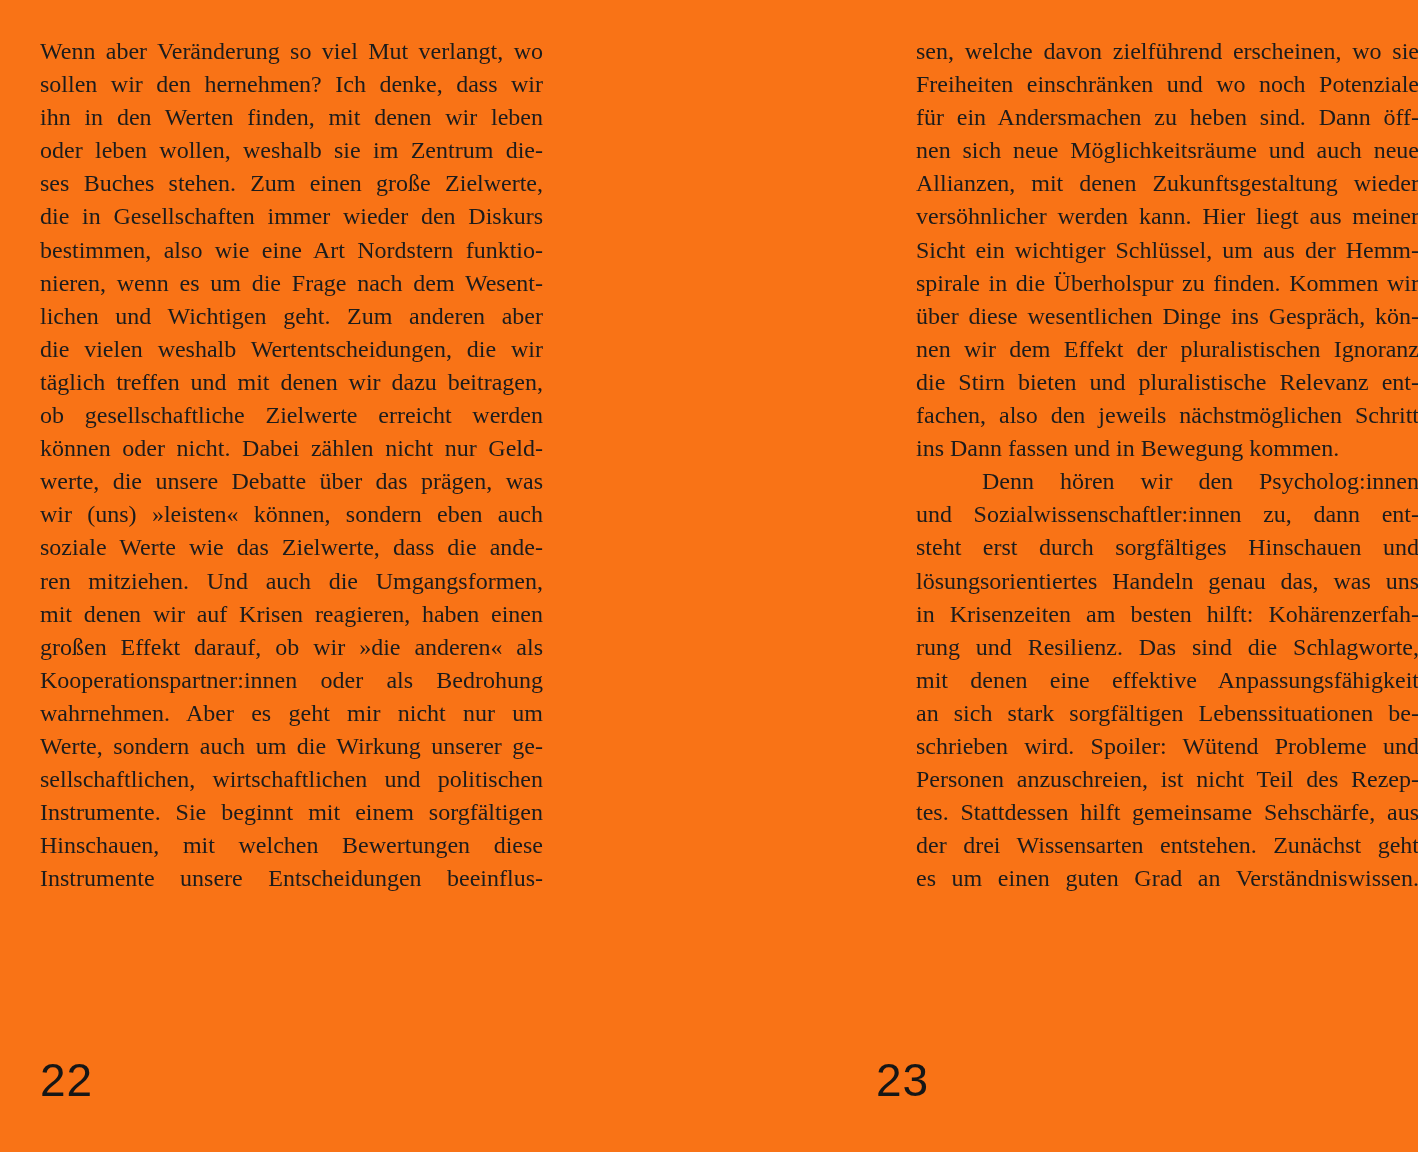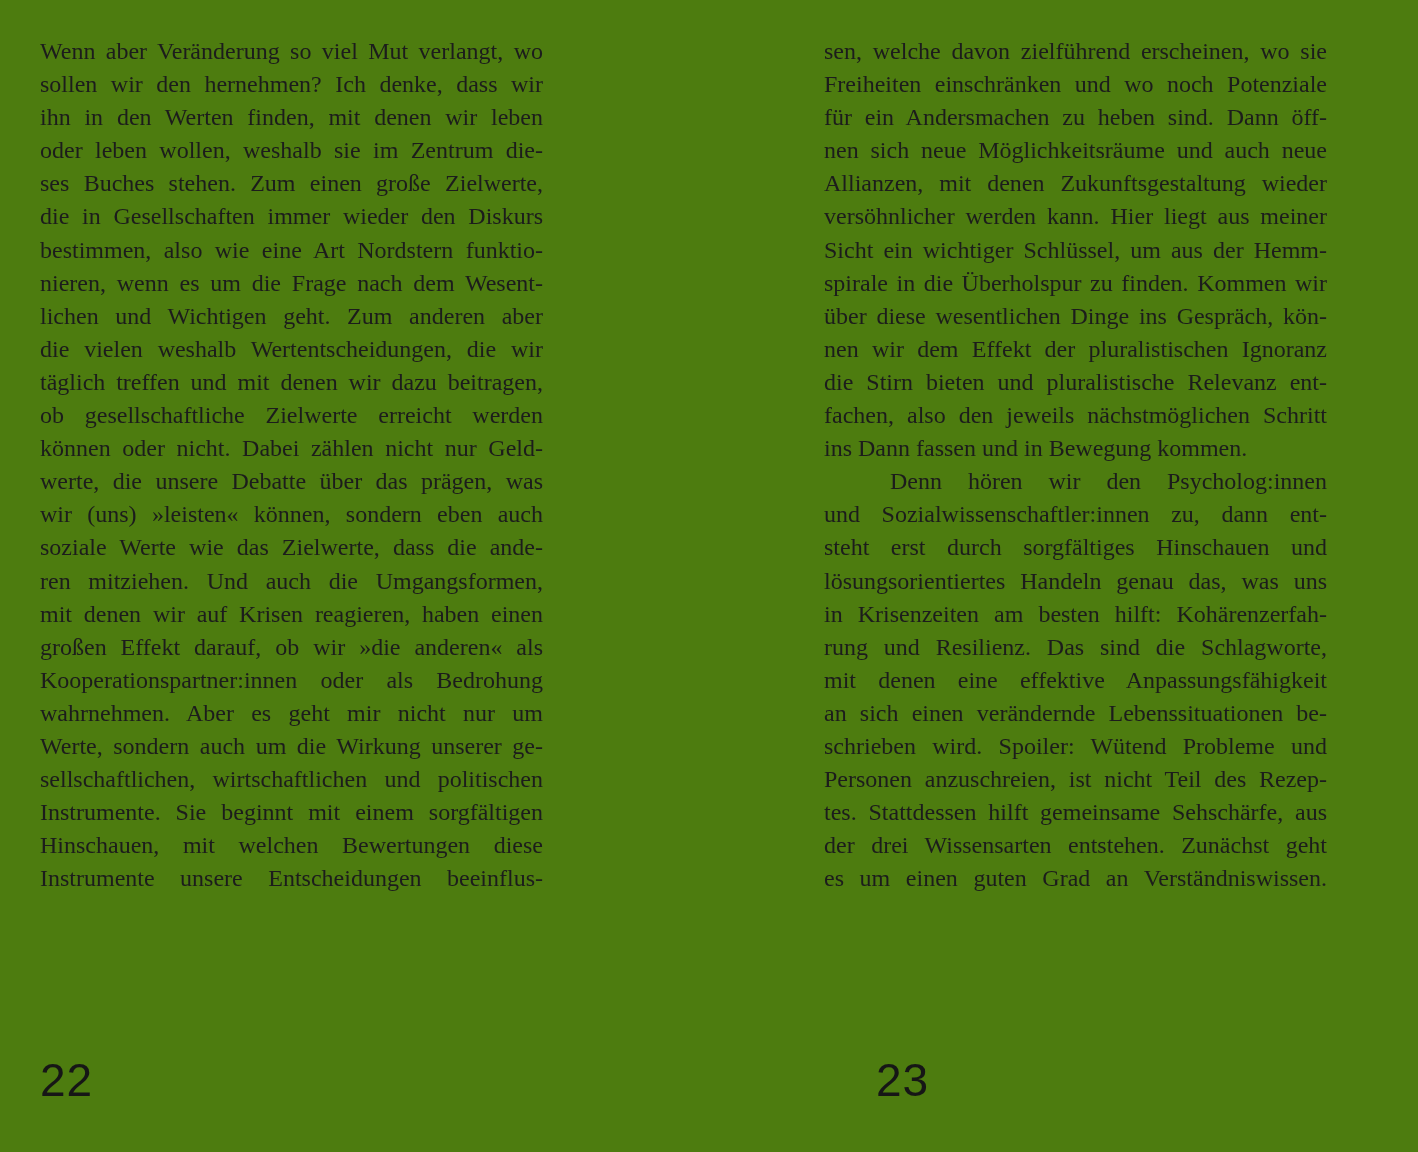--- a/index.html
+++ b/index.html
@@ -9,33 +9,33 @@
   body {
     width: 1418px;
     height: 1152px;
     position: relative;
     background: #ffffff;
     overflow: hidden;
   }
   .spread {
     position: absolute;
     inset: 0;
-    background: #4d7c0f;
+    background: #f97316;
   }
   .text-column {
     position: absolute;
     top: 35px;
     width: 503px;
     font-family: "Liberation Serif", serif;
     font-size: 24px;
     line-height: 33.1px;
     color: #1c1c1c;
   }
   .text-column.left  { left: 40px;  }
-  .text-column.right { left: 824px; }
+  .text-column.right { left: 916px; }
   .line {
     text-align: justify;
     text-align-last: justify;
     white-space: normal;
     height: 33.1px;
   }
   .line.par-end {
     text-align-last: left;
   }
   .line.indent {
@@ -107,21 +107,21 @@
       <div class="line">die Stirn bieten und pluralistische Relevanz ent-</div>
       <div class="line">fachen, also den jeweils nächstmöglichen Schritt</div>
       <div class="line par-end">ins Dann fassen und in Bewegung kommen.</div>
       <div class="line indent">Denn hören wir den Psycholog:innen</div>
       <div class="line">und Sozialwissenschaftler:innen zu, dann ent-</div>
       <div class="line">steht erst durch sorgfältiges Hinschauen und</div>
       <div class="line">lösungsorientiertes Handeln genau das, was uns</div>
       <div class="line">in Krisenzeiten am besten hilft: Kohärenzerfah-</div>
       <div class="line">rung und Resilienz. Das sind die Schlagworte,</div>
       <div class="line">mit denen eine effektive Anpassungsfähigkeit</div>
-      <div class="line">an sich einen verändernde Lebenssituationen be-</div>
+      <div class="line">an sich stark sorgfältigen Lebenssituationen be-</div>
       <div class="line">schrieben wird. Spoiler: Wütend Probleme und</div>
       <div class="line">Personen anzuschreien, ist nicht Teil des Rezep-</div>
       <div class="line">tes. Stattdessen hilft gemeinsame Sehschärfe, aus</div>
       <div class="line">der drei Wissensarten entstehen. Zunächst geht</div>
       <div class="line">es um einen guten Grad an Verständniswissen.</div>
     </div>
 
   <div class="page-number left-num">22</div>
 
   <div class="page-number right-num">23</div>

